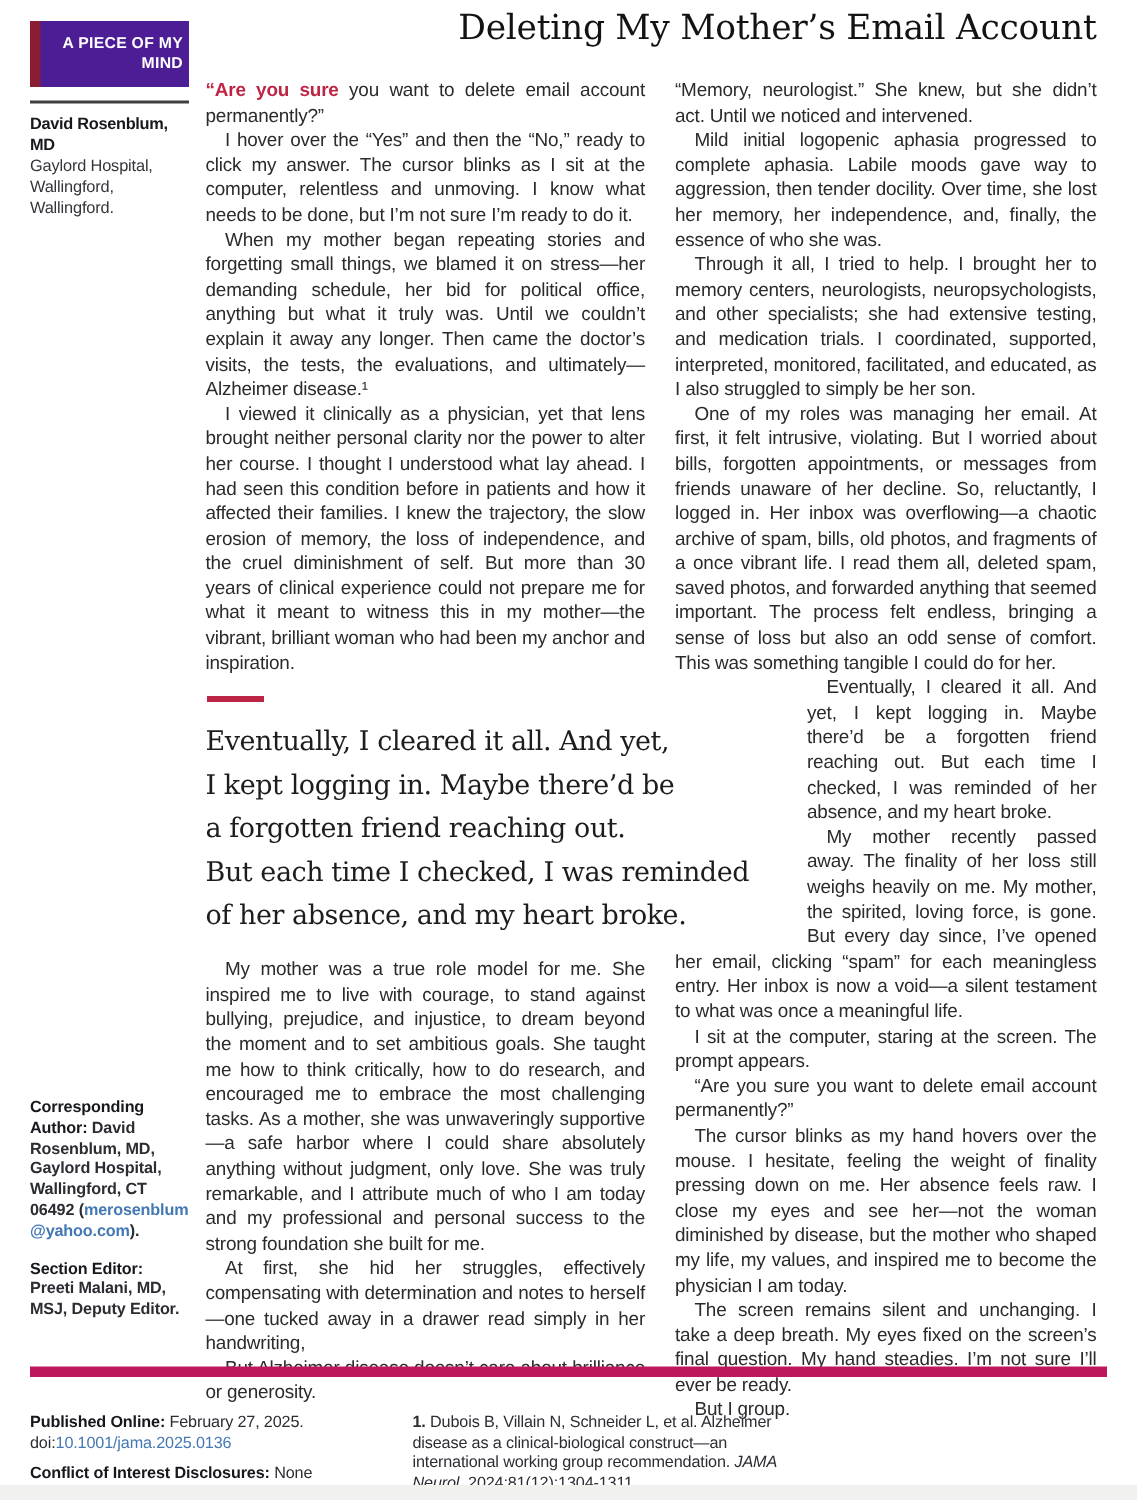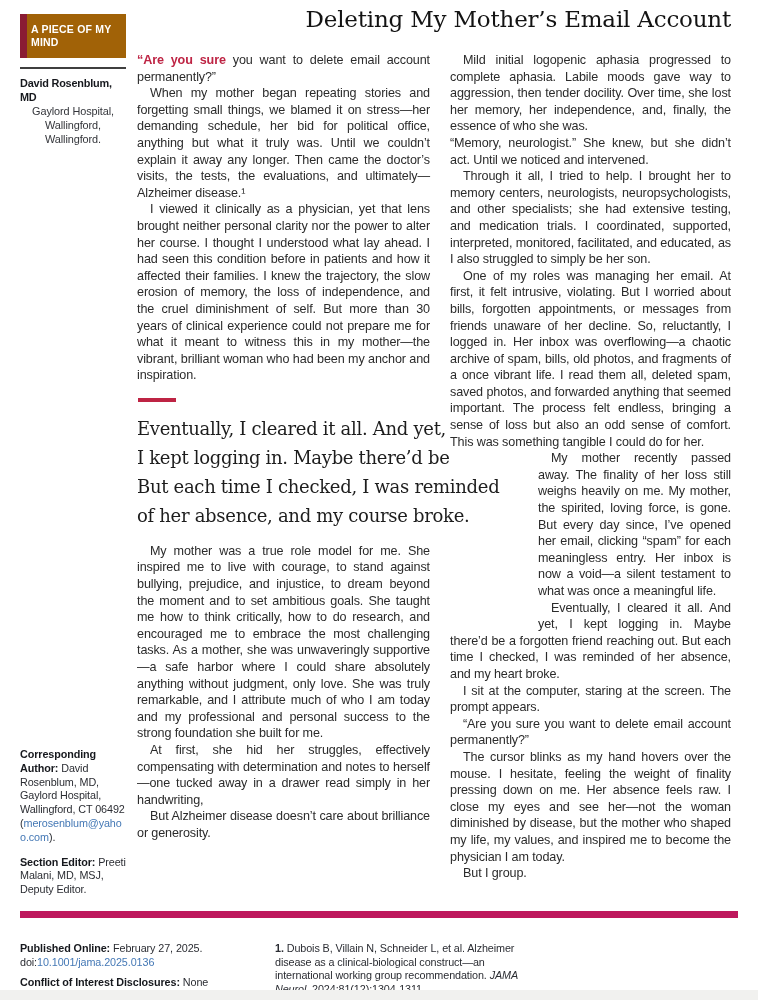--- a/index.html
+++ b/index.html
@@ -1,28 +1,28 @@
 <!DOCTYPE html>
 <html lang="en"><head>
 <meta charset="utf-8">
 <style>
   html,body{margin:0;padding:0;background:#ffffff;}
   body{width:758px;height:1000px;position:relative;font-family:"Liberation Sans",sans-serif;color:#2b2b2b;overflow:hidden;}
 
   
   .sidebar{position:absolute;left:20px;top:14px;width:106px;}
-  .badge{position:relative;background:#a16207;color:#fff;text-align:left;
+  .badge{position:relative;background:#4c1d95;color:#fff;text-align:right;
          font-size:10.5px;font-weight:bold;line-height:13px;letter-spacing:.2px;
          padding:9px 4px 9px 11px;}
   .badge::before{content:"";position:absolute;left:0;top:0;bottom:0;width:7px;background:#8a1c33;}
   .sidebar-rule{border:none;border-top:2px solid #3f3f3f;margin:9px 0 7px 0;}
   .byline-name{font-size:10.9px;font-weight:bold;color:#16181d;line-height:14px;letter-spacing:-.2px;}
-  .byline-affil{font-size:10.9px;line-height:14px;color:#33353a;letter-spacing:-.1px;text-align:center;}
+  .byline-affil{font-size:10.9px;line-height:14px;color:#33353a;letter-spacing:-.1px;}
 
-  .sidebar-bottom{position:absolute;left:20px;top:748px;width:107px;}
+  .sidebar-bottom{position:absolute;left:20px;top:732px;width:107px;font-weight:bold;}
   .side-note{font-size:10.8px;line-height:13.8px;color:#2b2d33;margin-bottom:11px;letter-spacing:-.1px;}
   .side-note b{color:#16181d;}
   a.lnk{color:#4478b5;text-decoration:none;}
   .email-link{word-break:break-all;}
 
   
   .main{position:absolute;left:137px;top:6px;width:594px;}
   h1.article-title{font-family:"DejaVu Serif",serif;font-weight:normal;font-size:23px;
       color:#131313;margin:0 0 20px 0;letter-spacing:-.2px;text-align:right;}
   .columns{display:flex;gap:20px;}
@@ -75,49 +75,52 @@
 
 <div class="main">
   <h1 class="article-title">Deleting My Mother’s Email Account</h1>
 
   <div class="columns">
 
     <div class="col">
       <div class="body-par">
         <span class="lead-red">“Are you sure</span><span> you want to delete email account permanently?”</span>
       </div>
+      <div class="body-par ind">I hover over the “Yes” and then the “No,” ready to click my answer. The cursor blinks as I sit at the computer, relentless and unmoving. I know what needs to be done, but I’m not sure I’m ready to do it.</div>
       <div class="body-par ind">When my mother began repeating stories and forgetting small things, we blamed it on stress—her demanding schedule, her bid for political office, anything but what it truly was. Until we couldn’t explain it away any longer. Then came the doctor’s visits, the tests, the evaluations, and ultimately—Alzheimer disease.¹</div>
       <div class="body-par ind">I viewed it clinically as a physician, yet that lens brought neither personal clarity nor the power to alter her course. I thought I understood what lay ahead. I had seen this condition before in patients and how it affected their families. I knew the trajectory, the slow erosion of memory, the loss of independence, and the cruel diminishment of self. But more than 30 years of clinical experience could not prepare me for what it meant to witness this in my mother—the vibrant, brilliant woman who had been my anchor and inspiration.</div>
 
       <div class="pullquote">
         <div class="pq-rule"></div>
         <div class="pq-line">Eventually, I cleared it all. And yet,</div>
         <div class="pq-line">I kept logging in. Maybe there’d be</div>
+        <div class="pq-line">a forgotten friend reaching out.</div>
         <div class="pq-line">But each time I checked, I was reminded</div>
-        <div class="pq-line">of her absence, and my course broke.</div>
+        <div class="pq-line">of her absence, and my heart broke.</div>
       </div>
 
       <div class="body-par ind">My mother was a true role model for me. She inspired me to live with courage, to stand against bullying, prejudice, and injustice, to dream beyond the moment and to set ambitious goals. She taught me how to think critically, how to do research, and encouraged me to embrace the most challenging tasks. As a mother, she was unwaveringly supportive—a safe harbor where I could share absolutely anything without judgment, only love. She was truly remarkable, and I attribute much of who I am today and my professional and personal success to the strong foundation she built for me.</div>
       <div class="body-par ind">At first, she hid her struggles, effectively compensating with determination and notes to herself—one tucked away in a drawer read simply in her handwriting,</div>
       <div class="body-par ind">But Alzheimer disease doesn’t care about brilliance or generosity.</div>
     </div>
 
     <div class="col">
+      <div class="body-par">“Memory, neurologist.” She knew, but she didn’t act. Until we noticed and intervened.</div>
       <div class="body-par ind">Mild initial logopenic aphasia progressed to complete aphasia. Labile moods gave way to aggression, then tender docility. Over time, she lost her memory, her independence, and, finally, the essence of who she was.</div>
-      <div class="body-par">“Memory, neurologist.” She knew, but she didn’t act. Until we noticed and intervened.</div>
       <div class="body-par ind">Through it all, I tried to help. I brought her to memory centers, neurologists, neuropsychologists, and other specialists; she had extensive testing, and medication trials. I coordinated, supported, interpreted, monitored, facilitated, and educated, as I also struggled to simply be her son.</div>
       <div class="body-par ind">One of my roles was managing her email. At first, it felt intrusive, violating. But I worried about bills, forgotten appointments, or messages from friends unaware of her decline. So, reluctantly, I logged in. Her inbox was overflowing—a chaotic archive of spam, bills, old photos, and fragments of a once vibrant life. I read them all, deleted spam, saved photos, and forwarded anything that seemed important. The process felt endless, bringing a sense of loss but also an odd sense of comfort. This was something tangible I could do for her.</div>
 
       <div class="quote-overflow"></div>
 
+      <div class="body-par ind">Eventually, I cleared it all. And yet, I kept logging in. Maybe there’d be a forgotten friend reaching out. But each time I checked, I was reminded of her absence, and my heart broke.</div>
       <div class="body-par ind">My mother recently passed away. The finality of her loss still weighs heavily on me. My mother, the spirited, loving force, is gone. But every day since, I’ve opened her email, clicking “spam” for each meaningless entry. Her inbox is now a void—a silent testament to what was once a meaningful life.</div>
-      <div class="body-par ind">Eventually, I cleared it all. And yet, I kept logging in. Maybe there’d be a forgotten friend reaching out. But each time I checked, I was reminded of her absence, and my heart broke.</div>
       <div class="body-par ind">I sit at the computer, staring at the screen. The prompt appears.</div>
       <div class="body-par ind">“Are you sure you want to delete email account permanently?”</div>
       <div class="body-par ind">The cursor blinks as my hand hovers over the mouse. I hesitate, feeling the weight of finality pressing down on me. Her absence feels raw. I close my eyes and see her—not the woman diminished by disease, but the mother who shaped my life, my values, and inspired me to become the physician I am today.</div>
+      <div class="body-par ind">The screen remains silent and unchanging. I take a deep breath. My eyes fixed on the screen’s final question. My hand steadies. I’m not sure I’ll ever be ready.</div>
       <div class="body-par ind">But I group.</div>
     </div>
 
   </div>
 </div>
 
 <div class="footer">
   <div class="foot-left">
     <div class="foot-note">
       <b>Published Online:</b><span> February 27, 2025.</span><br>

